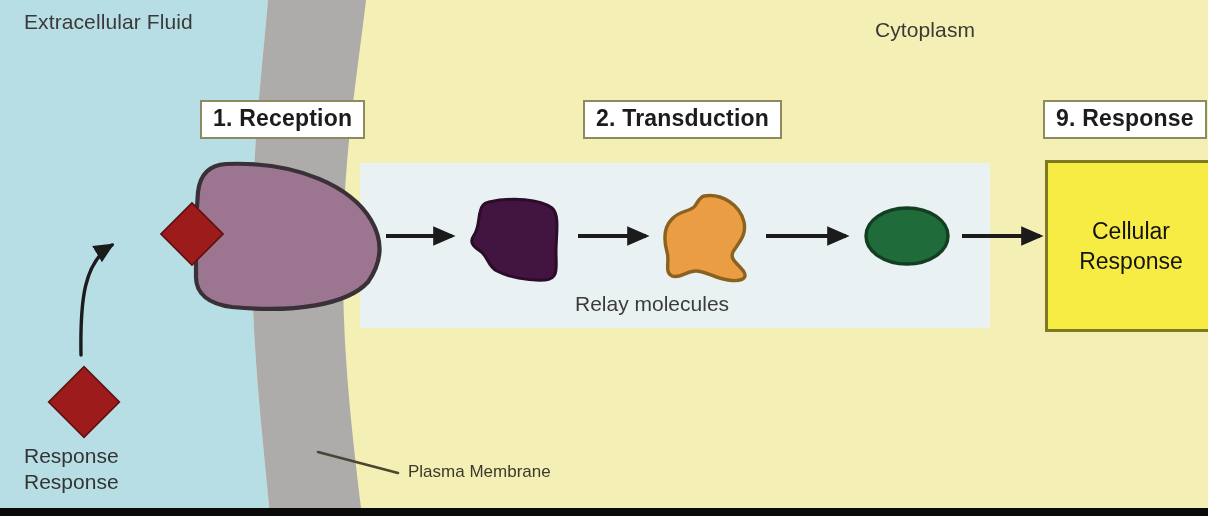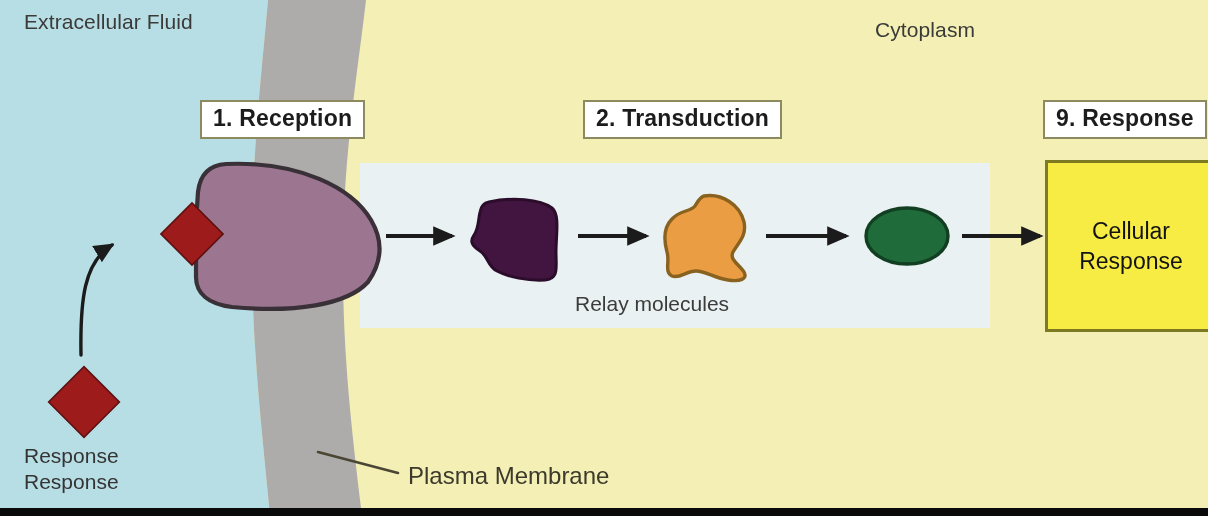--- a/index.html
+++ b/index.html
@@ -57,21 +57,21 @@
     font-weight:normal;
     color:#131313;
     line-height:1.32;
   }
 
   .relay-label{
     font-size:21px;
     color:#3b3b39;
   }
   .membrane-label{
-    font-size:24px;
+    font-size:17px;
     color:#3b3a2c;
   }
   .sig-label{
     font-size:21px;
     color:#343433;
     line-height:1.25;
   }
 </style>
 </head>
 <body>

